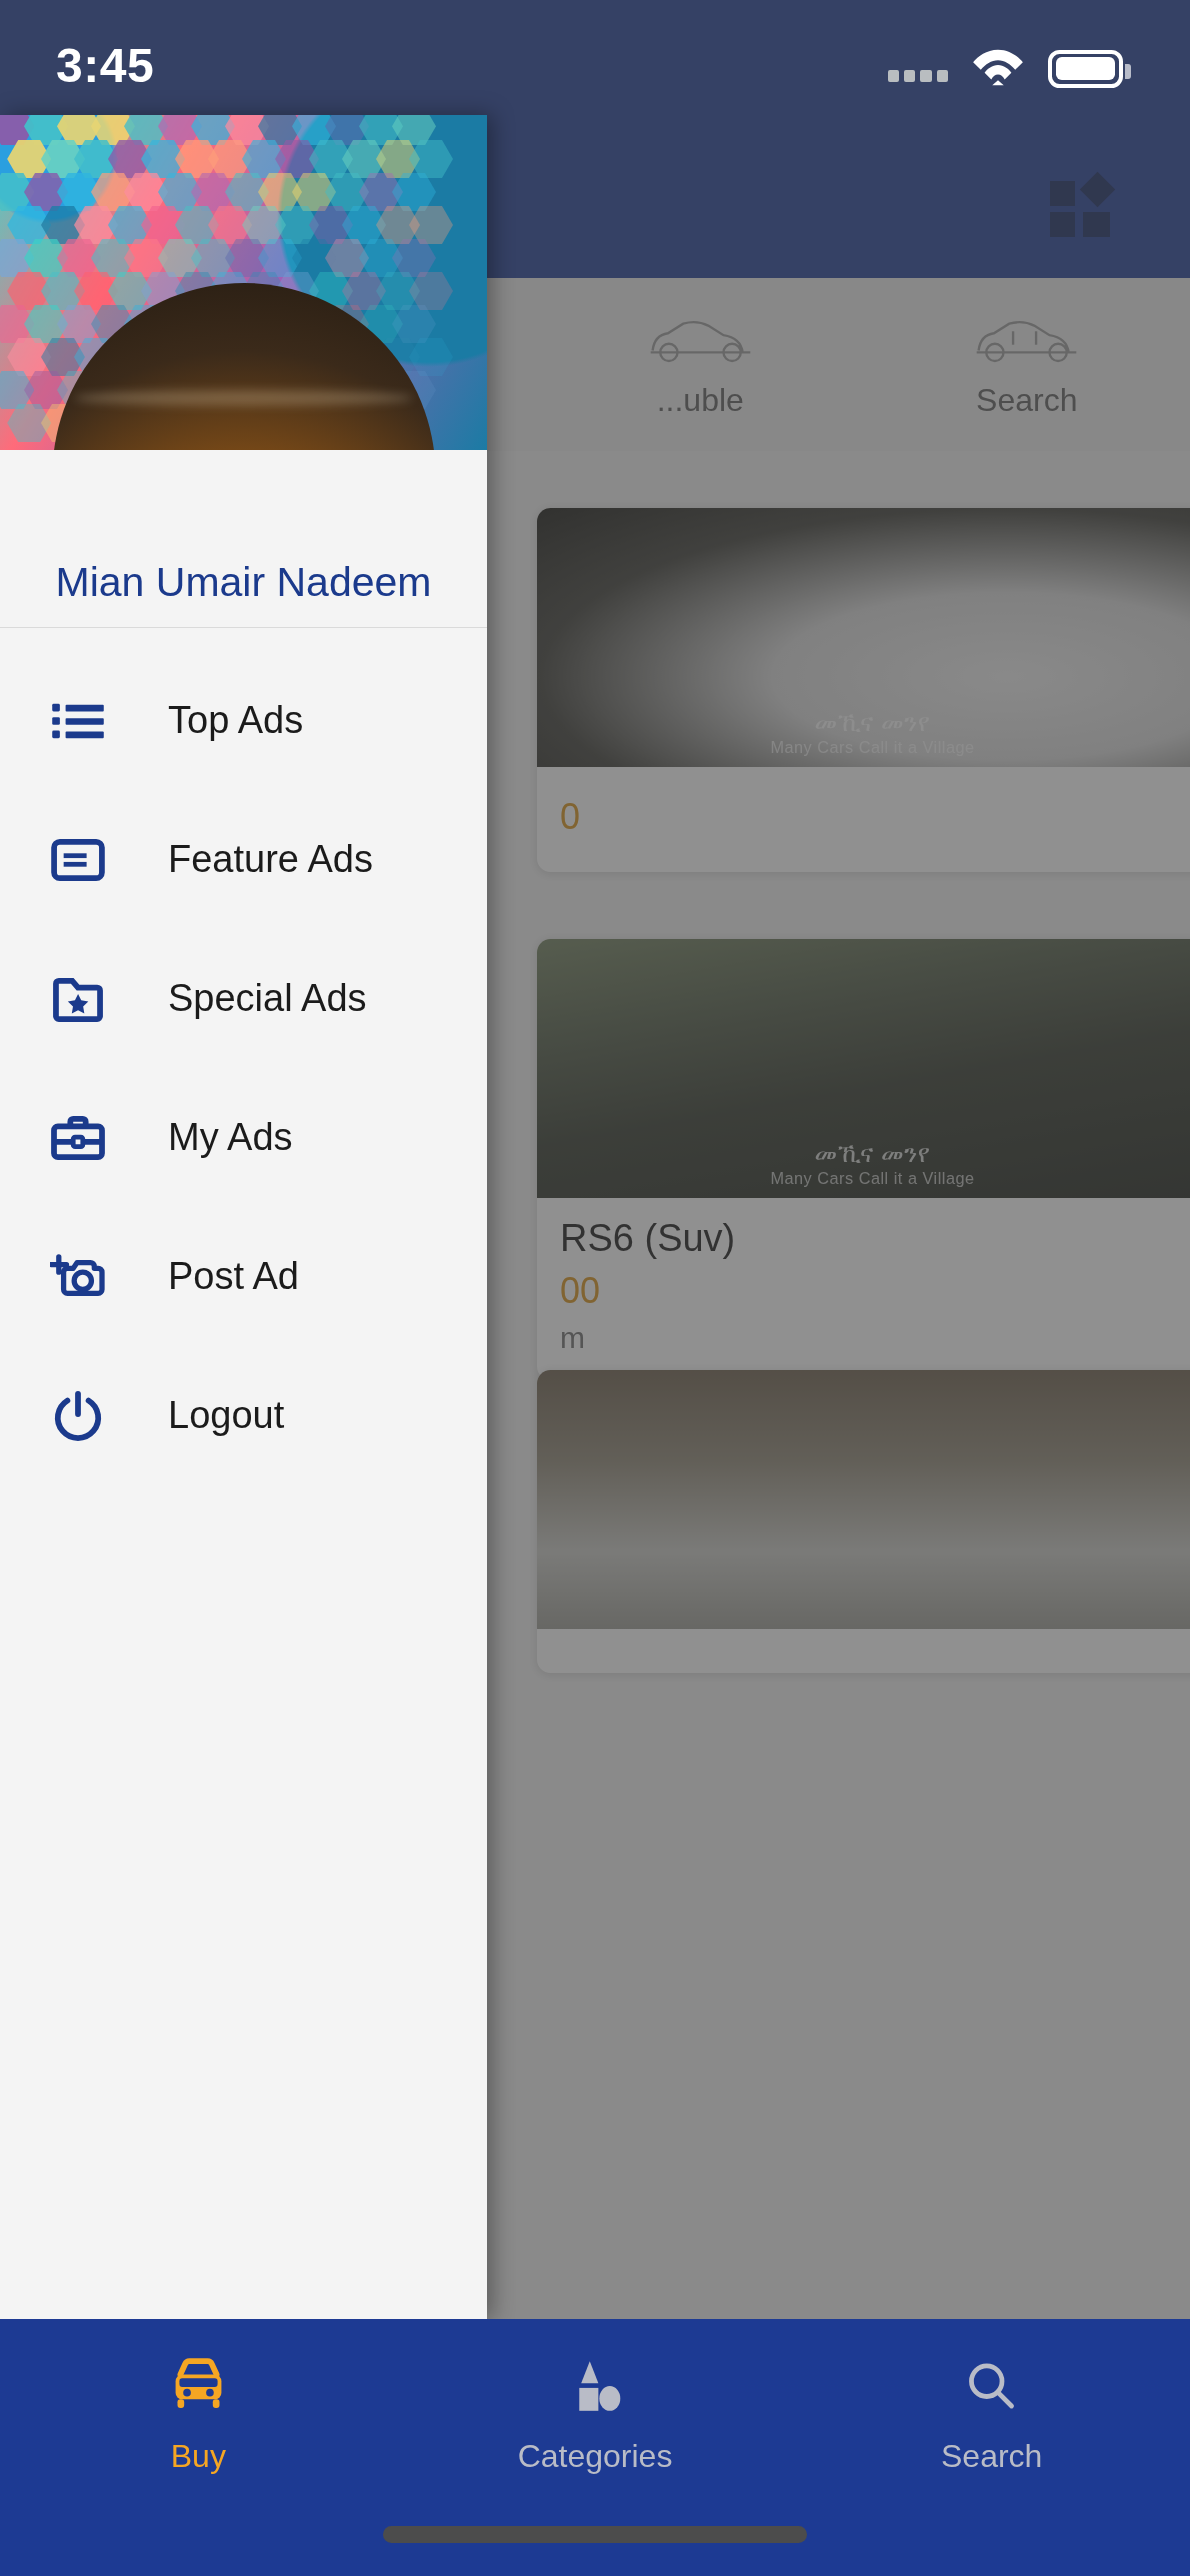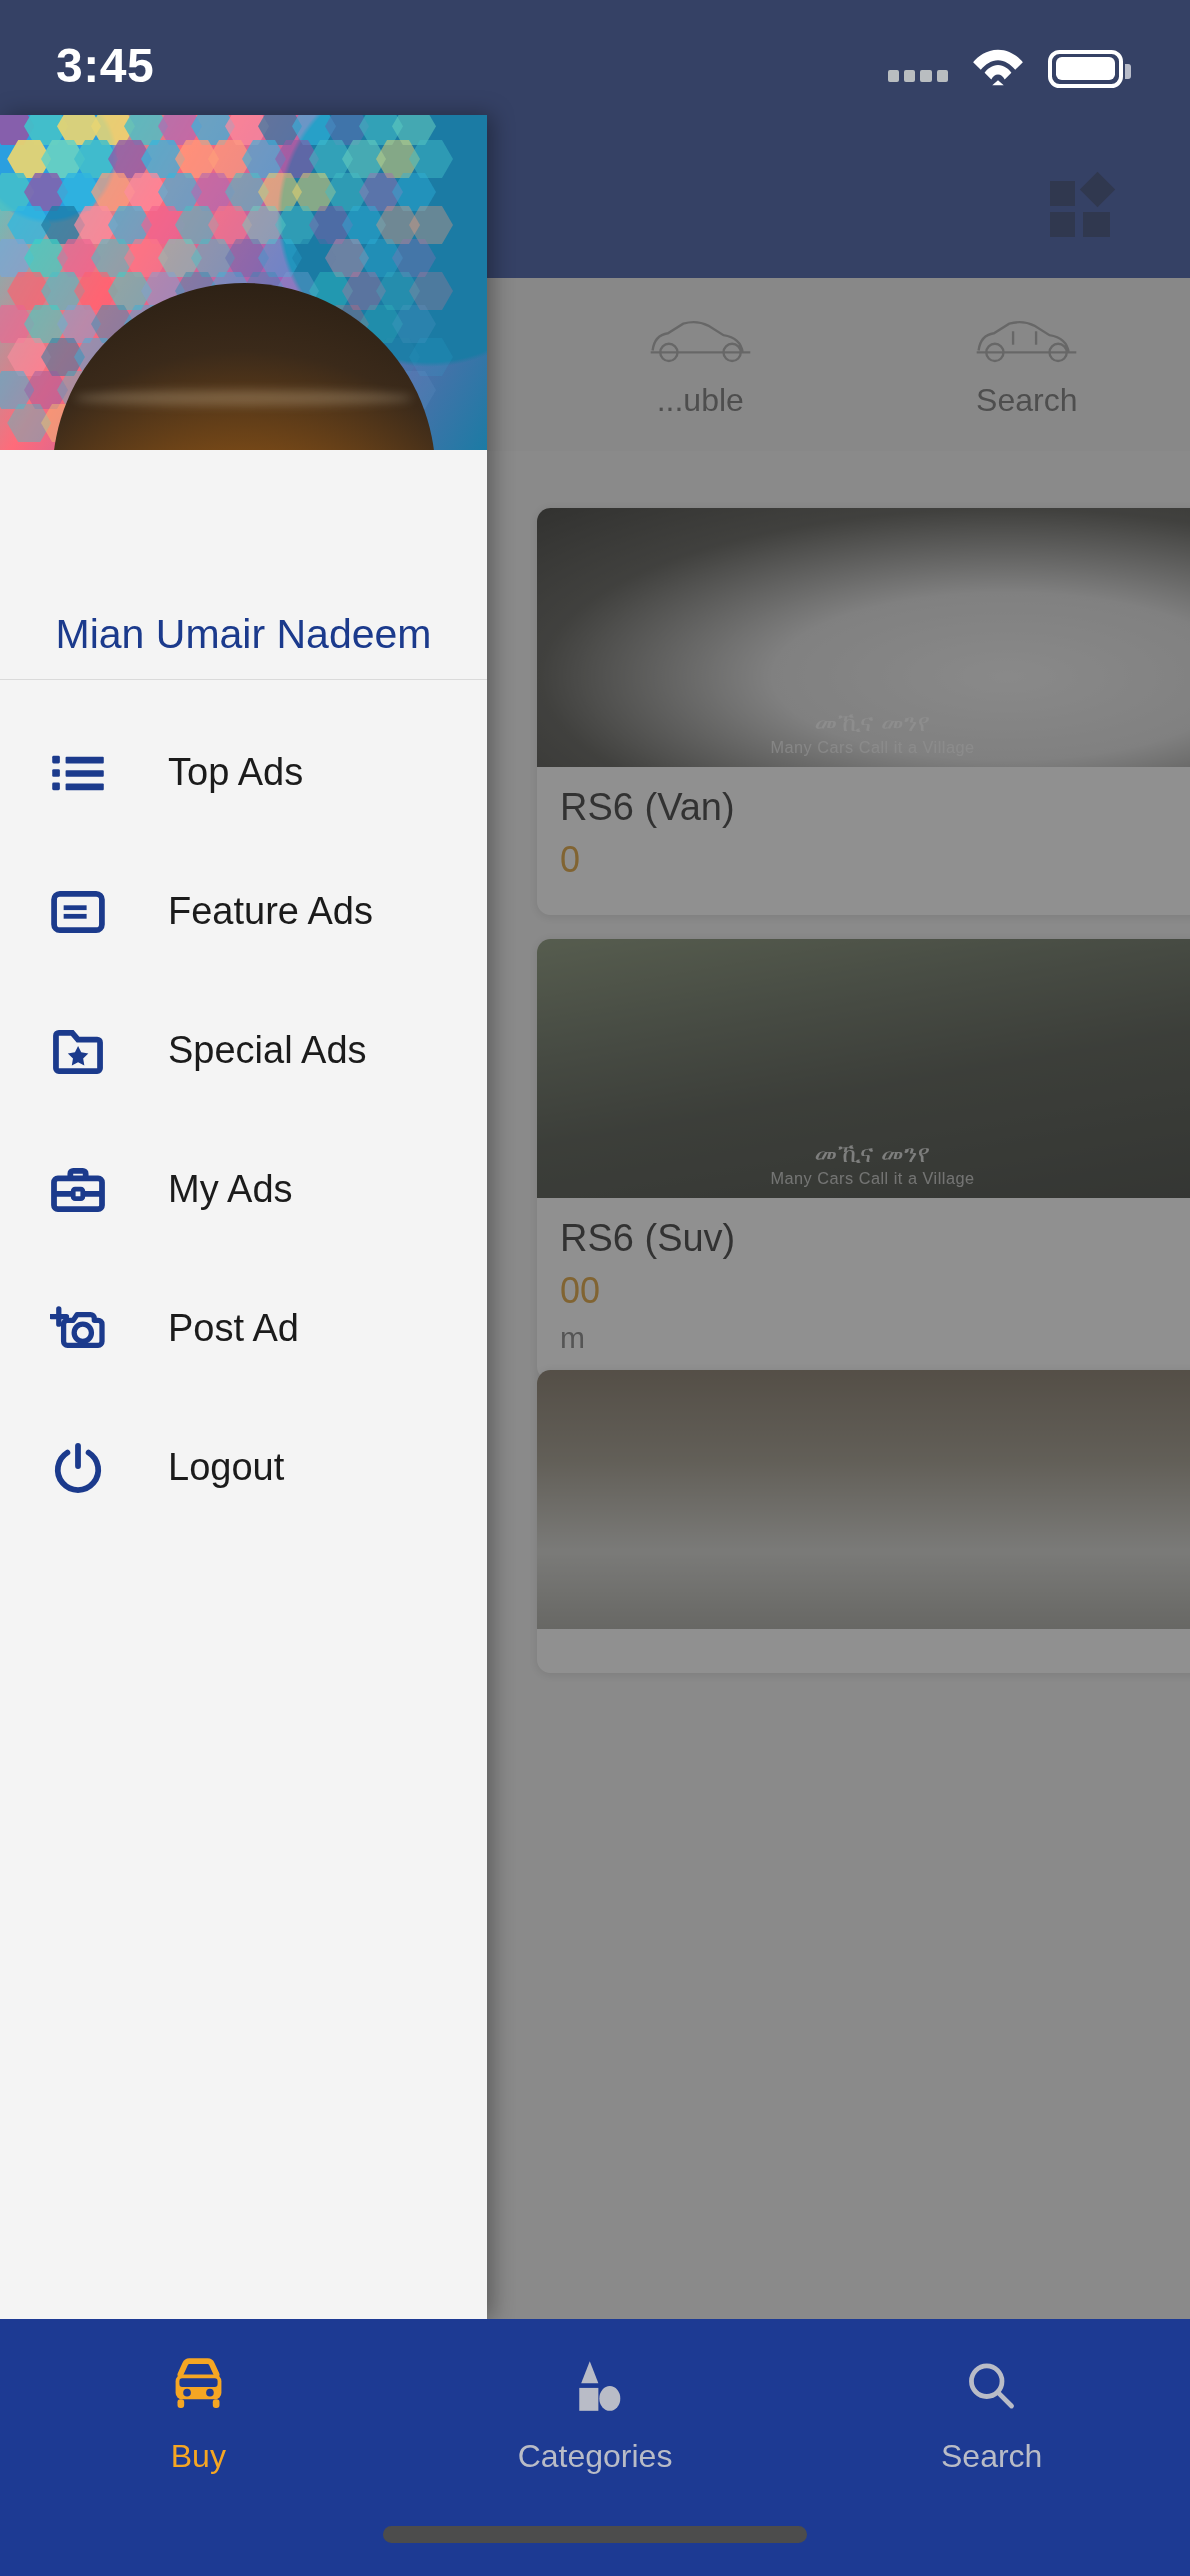--- a/index.html
+++ b/index.html
@@ -131,21 +131,21 @@
   .silhouette {
     position:absolute; left:50%; bottom:-5.7px; transform:translateX(-48%);
     width:307px; height:268px;
   }
   .cloudband {
     position:absolute; height:15.3px; left:6%; right:6%;
     background:rgba(255,235,200,.22); border-radius:50%;
     filter:blur(4.8px);
   }
   #drawer-name-wrap {
-    position:relative; width:487px; height:230px; background:#f4f4f4;
+    position:relative; width:487px; height:178px; background:#f4f4f4;
     display:flex; align-items:flex-end; justify-content:center;
     padding-bottom:21px;
     border-bottom:1.9px solid #dadada;
   }
   #drawer-name { font-size:41px; color:#1b3a8c; white-space:nowrap; }
 
   #drawer-menu { padding-top:23px; }
   .menu-item {
     display:flex; align-items:center; height:139px;
     padding-left:48px;
@@ -214,21 +214,20 @@
   <div id="listings">
 
     <div class="listing-card" style="top:48px;">
       <div class="listing-photo photo-van">
         <div class="watermark">
           <span>መኺና መንየ</span>
           <small>Many Cars Call it a Village</small>
         </div>
       </div>
       <div class="listing-body">
-        <div class="listing-title">RS6  (Van)</div>
         <div class="listing-price">0</div>
         <div class="listing-meta"></div>
       </div>
     </div>
 
     <div class="listing-card" style="top:479px;">
       <div class="listing-photo photo-suv">
         <div class="watermark">
           <span>መኺና መንየ</span>
           <small>Many Cars Call it a Village</small>

